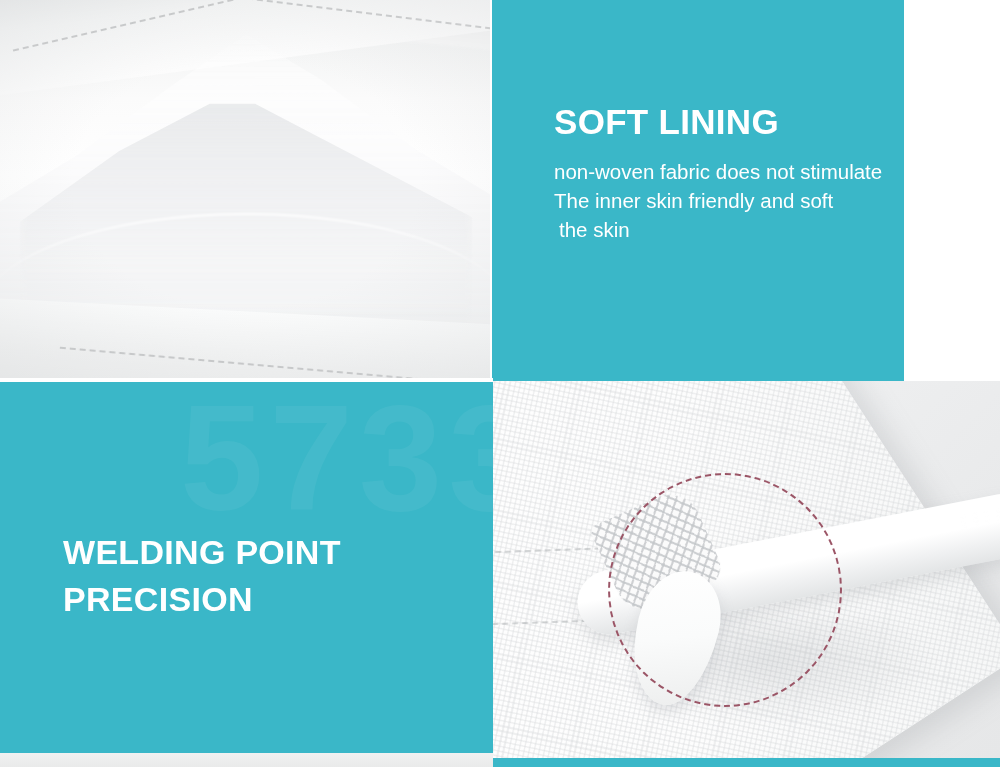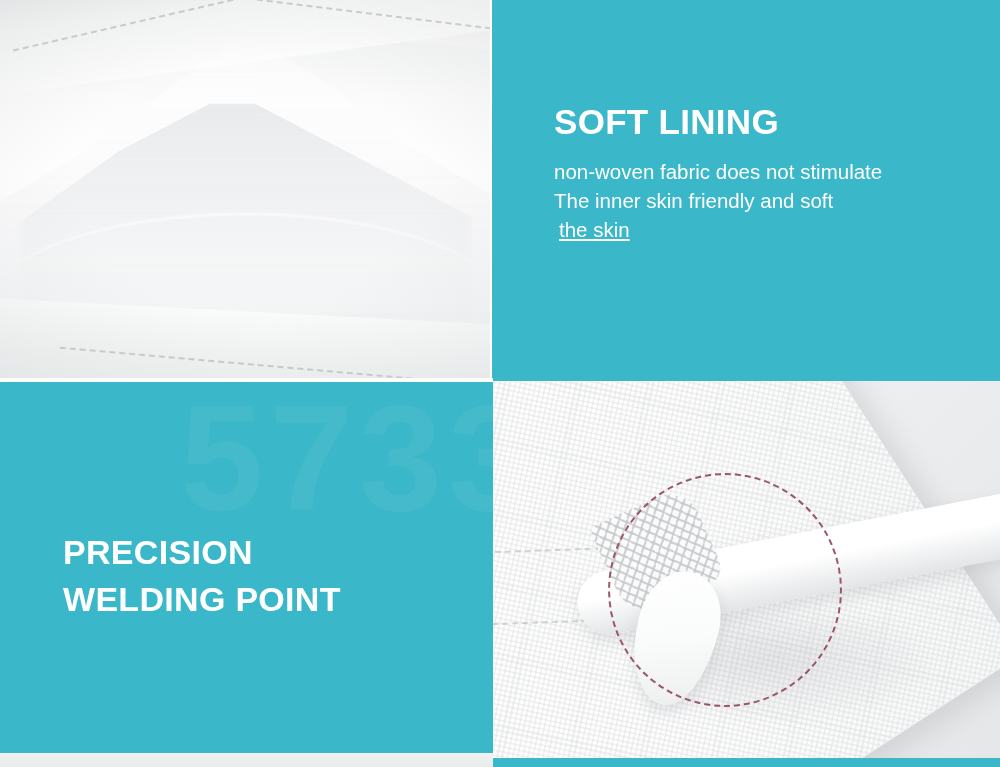--- a/index.html
+++ b/index.html
@@ -127,21 +127,21 @@
   .lining-vignette {
     position: absolute;
     inset: 0;
     background: radial-gradient(ellipse 78% 72% at 50% 48%, rgba(255,255,255,0) 45%, rgba(210,212,214,0.32) 100%);
   }
 
   
   #panel-soft-lining {
     left: 492px;
     top: 0;
-    width: 508px;
+    width: 412px;
     height: 381px;
     background: #3ab7c8;
     padding: 0;
   }
   .copy-wrap {
     position: absolute;
     left: 62px;
     top: 104px;
     right: 6px;
   }
@@ -155,21 +155,21 @@
     white-space: nowrap;
   }
   .subcopy {
     color: #ffffff;
     font-size: 20.5px;
     font-weight: normal;
     line-height: 1.42;
     margin: 0;
   }
   .subcopy .ln { display: block; }
-  .subcopy .ln.indent { text-indent: 5px; text-decoration: underline; }
+  .subcopy .ln.indent { text-indent: 5px; }
 
   
   #panel-precision {
     left: 0;
     top: 381px;
     width: 493px;
     height: 372px;
     background: #3ab7c8;
   }
   .precision-wrap {
@@ -367,22 +367,22 @@
         <span class="ln">The inner skin friendly and soft</span>
         <span class="ln indent">the skin</span>
       </p>
     </div>
   </div>
 
   <div class="panel" id="panel-precision">
     <div class="watermark" id="watermark-left">5733</div>
     <div class="precision-wrap">
       <h2 class="headline">
+        <span style="display:block">WELDING POINT</span>
         <span style="display:block">PRECISION</span>
-        <span style="display:block">WELDING POINT</span>
       </h2>
     </div>
   </div>
 
   <div class="panel" id="panel-photo-weld">
     <div class="weld-art">
       <div class="weld-bg"></div>
       <div class="watermark" id="watermark-right">804</div>
       <div class="weld-body">
         <div class="weld-stitchline"></div>

